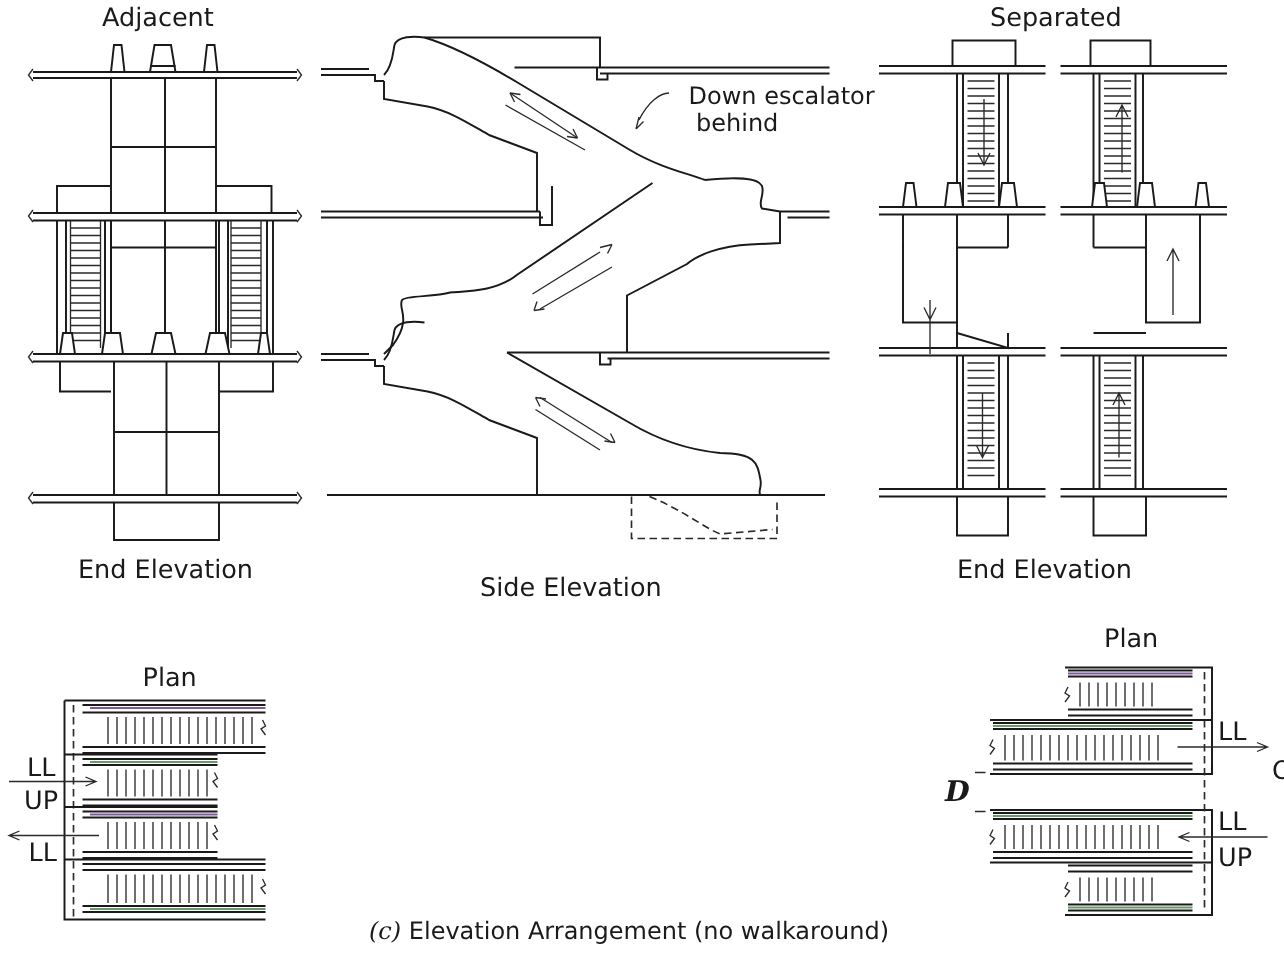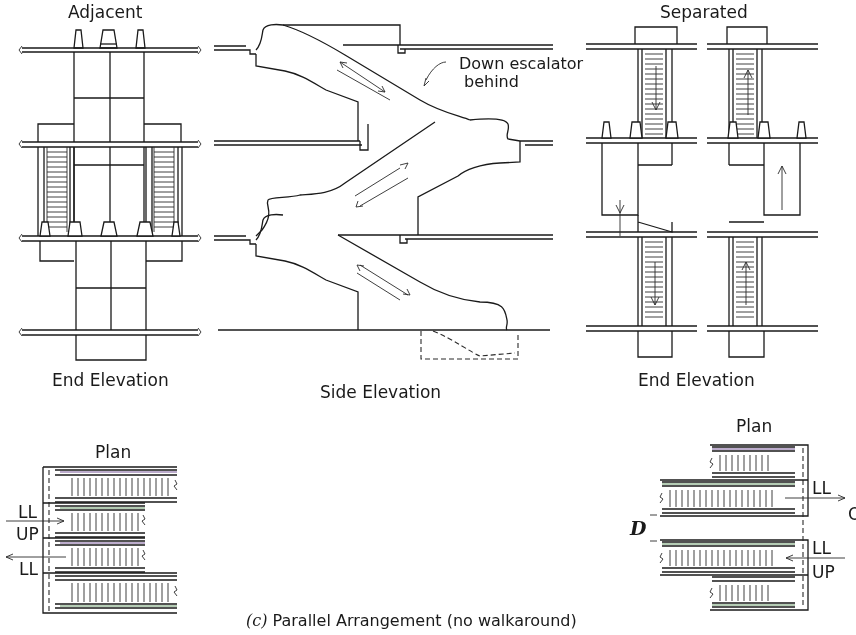--- a/index.html
+++ b/index.html
@@ -237,15 +237,15 @@
 
 <div class="lbl big" style="left:736px;top:418px;">Plan</div>
 <div class="lbl big" style="left:812px;top:480px;">LL</div>
 <div class="lbl big" style="left:848px;top:506px;">OUT</div>
 <div class="lbl big" style="left:812px;top:540px;">LL</div>
 <div class="lbl big" style="left:812px;top:564px;">UP</div>
 <div class="lbl ital" style="left:630px;top:519px;">D</div>
 
 <div class="lbl" style="left:246px;top:613px;">
   <span class="caption-serif">(c)</span>
-  <span>Parallel Arrangement</span>
+  <span>Elevation Arrangement</span>
   <span>(no walkaround)</span>
 </div>
 
 </body></html>

